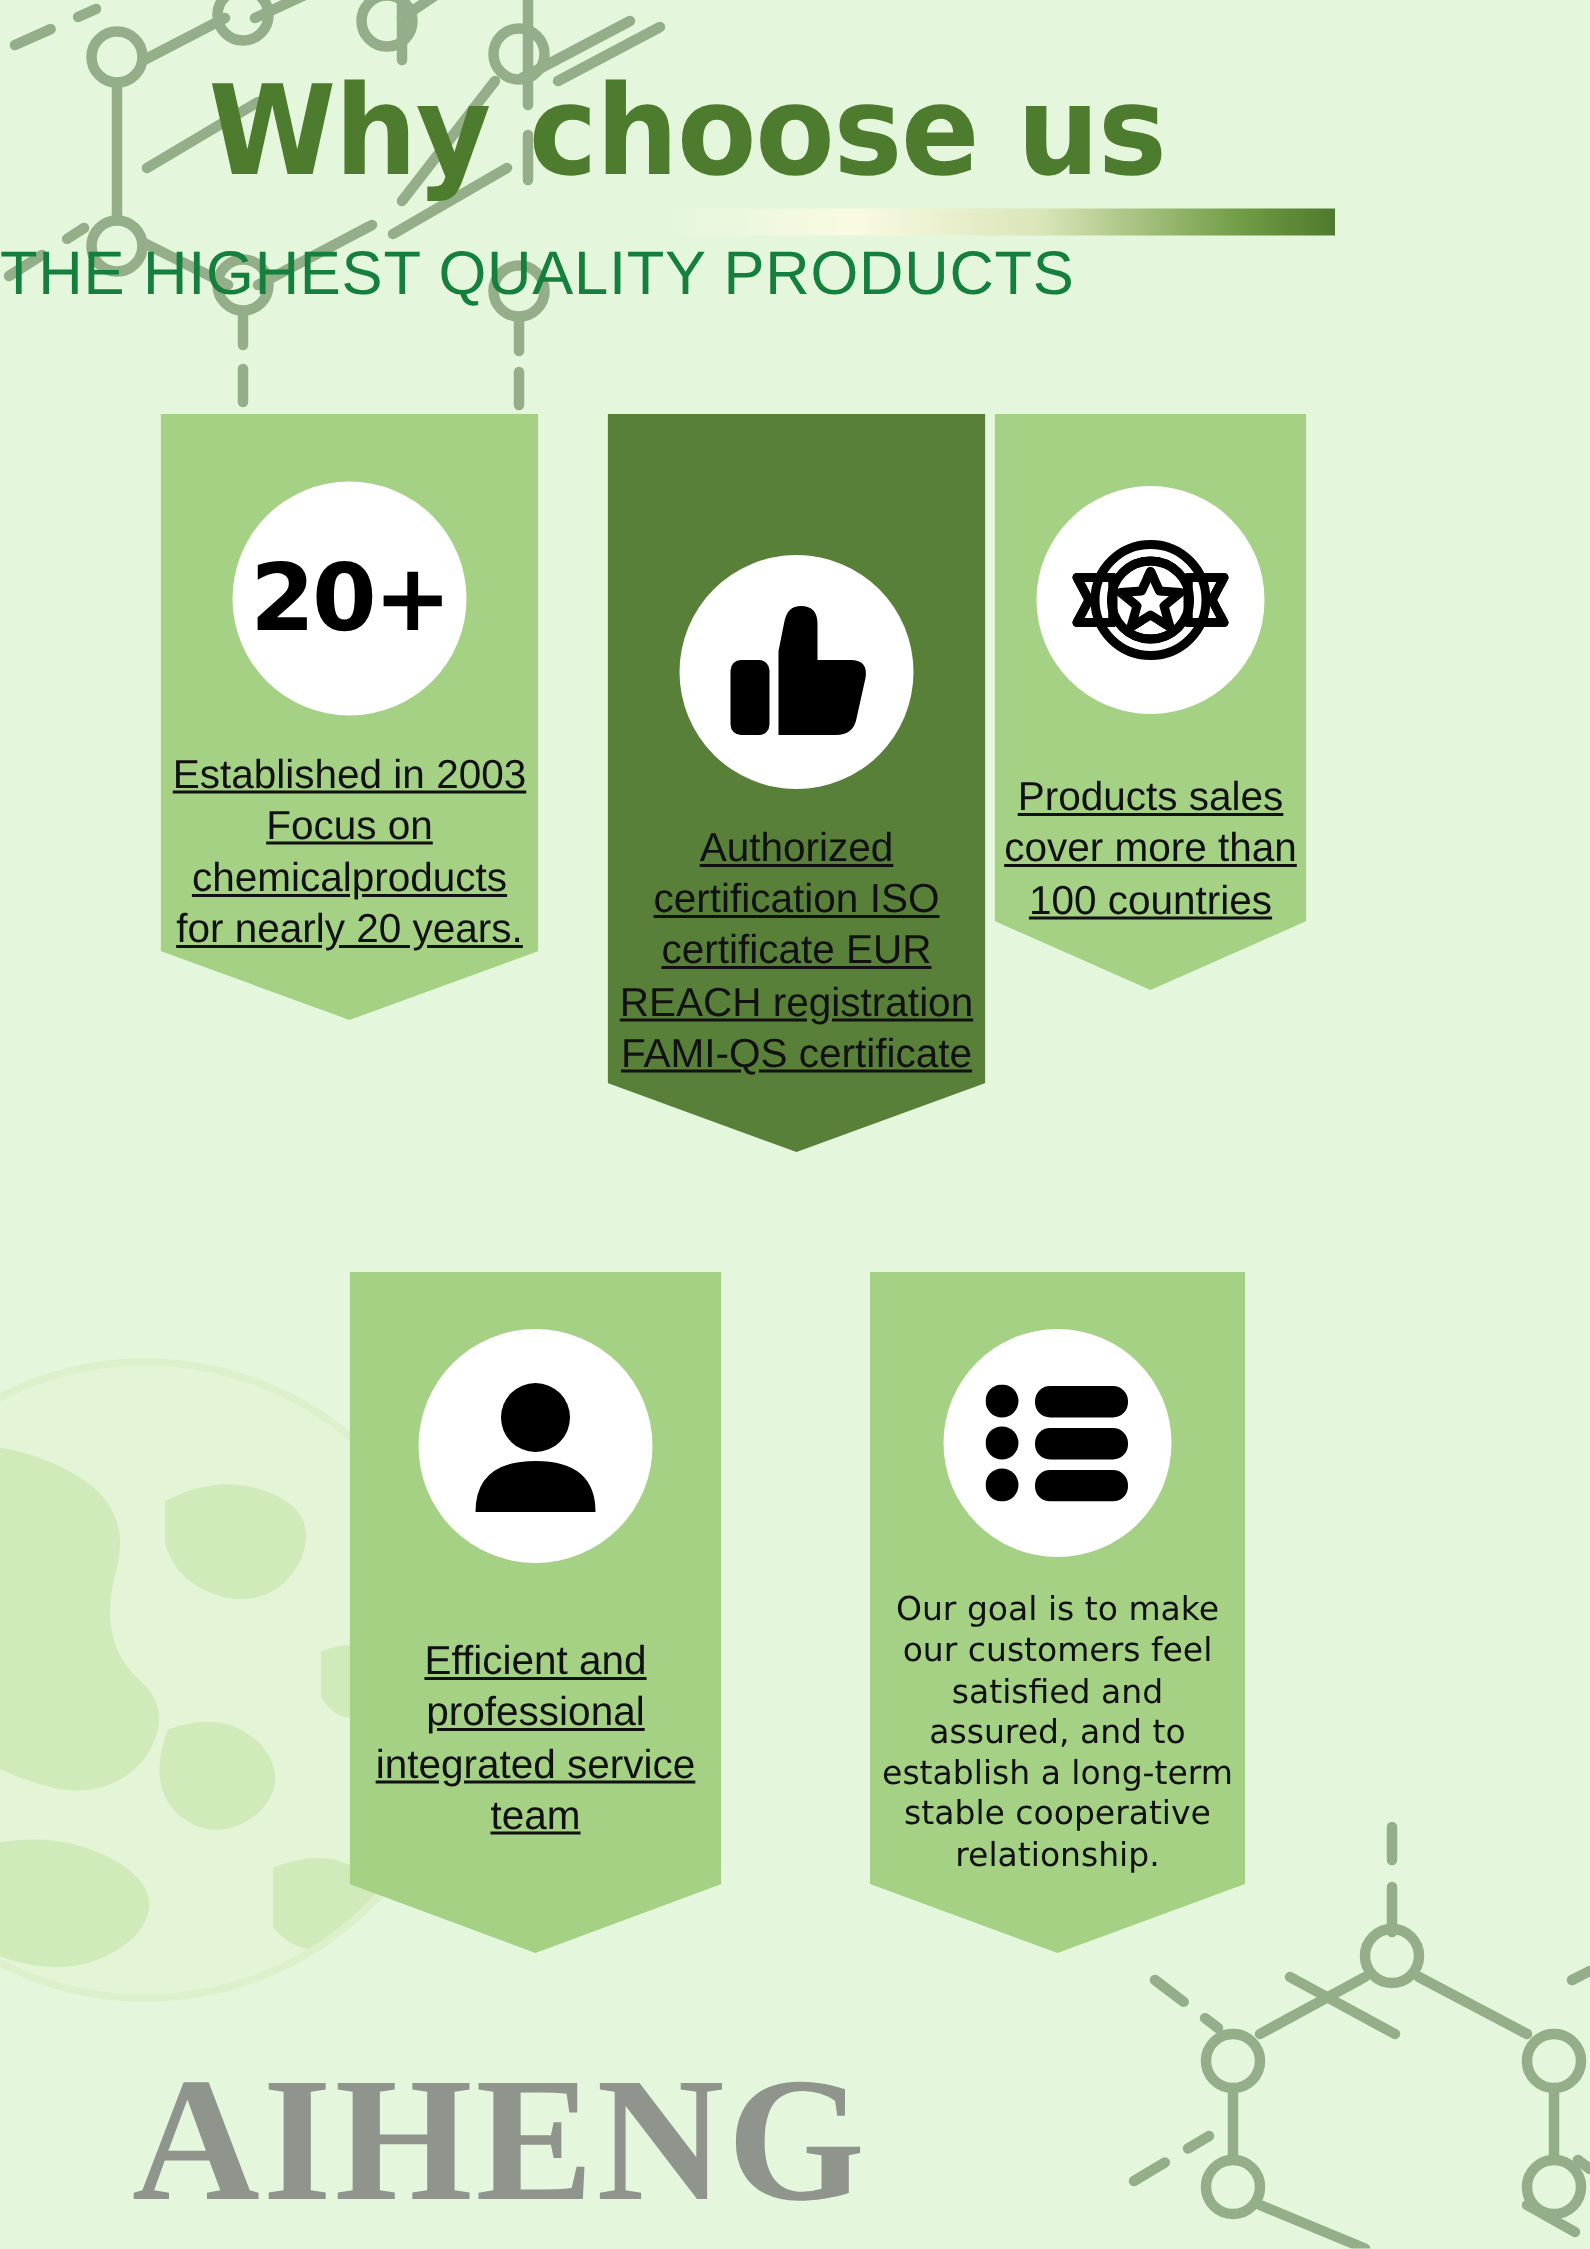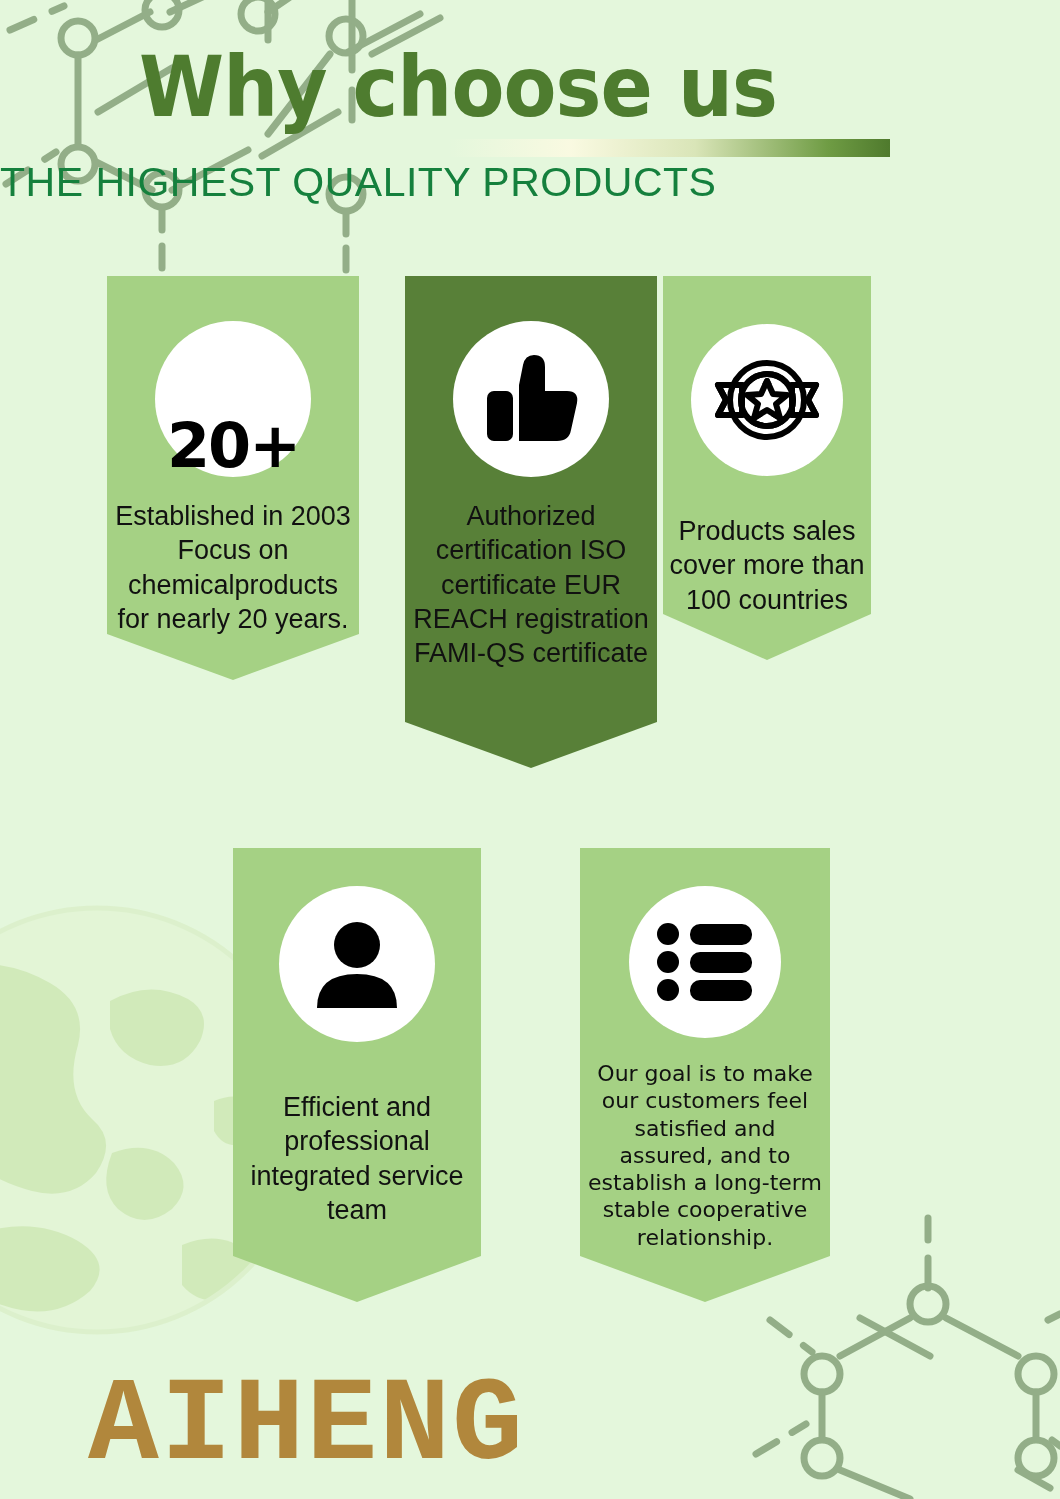--- a/index.html
+++ b/index.html
@@ -37,25 +37,25 @@
     width: 430px;
     height: 430px;
     opacity: .55;
   }
   .watermark {
     position: absolute;
     left: 88px;
     top: 1368px;
     width: 600px;
     height: 130px;
-    font-family: Liberation Mono, monospace;
+    font-family: Liberation Serif, serif;
     font-weight: 700;
     font-size: 118px;
     letter-spacing: 2px;
-    color: #a16207;
+    color: #737373;
     opacity: .75;
     line-height: 1;
     white-space: nowrap;
   }
 
   
   .header {
     position: absolute;
     left: 0;
     top: 0;
@@ -124,29 +124,29 @@
     letter-spacing: -2px;
   }
 
   .card-text {
     text-align: center;
     color: #111;
     padding: 0 6px;
     box-sizing: border-box;
     width: 100%;
   }
-  .t-sans   { font-family: "Liberation Sans", sans-serif; }
+  .t-sans   { font-family: "Liberation Sans", sans-serif; text-decoration: underline; }
   .t-dejavu { font-family: "DejaVu Sans", sans-serif; }
 
   
   #card-1 { left: 107px; top: 276px; width: 252px; height: 404px; }
-  #card-1 .icon-circle { width: 156px; height: 156px; margin-top: 45px; align-items: flex-end; }
+  #card-1 .icon-circle { width: 156px; height: 156px; margin-top: 45px; }
   #card-1 .card-text { margin-top: 22px; font-size: 27px; line-height: 1.27; }
 
-  #card-2 { left: 405px; top: 276px; width: 252px; height: 492px; }
+  #card-2 { left: 405px; top: 276px; width: 252px; height: 492px; justify-content: center; }
   #card-2 .icon-circle { width: 156px; height: 156px; margin-top: 45px; }
   #card-2 .card-text { margin-top: 22px; font-size: 27px; line-height: 1.27; }
 
   #card-3 { left: 663px; top: 276px; width: 208px; height: 384px; }
   #card-3 .icon-circle { width: 152px; height: 152px; margin-top: 48px; }
   #card-3 .card-text { margin-top: 38px; font-size: 27px; line-height: 1.27; }
 
   #card-4 { left: 233px; top: 848px; width: 248px; height: 454px; }
   #card-4 .icon-circle { width: 156px; height: 156px; margin-top: 38px; }
   #card-4 .card-text { margin-top: 48px; font-size: 27px; line-height: 1.27; }

